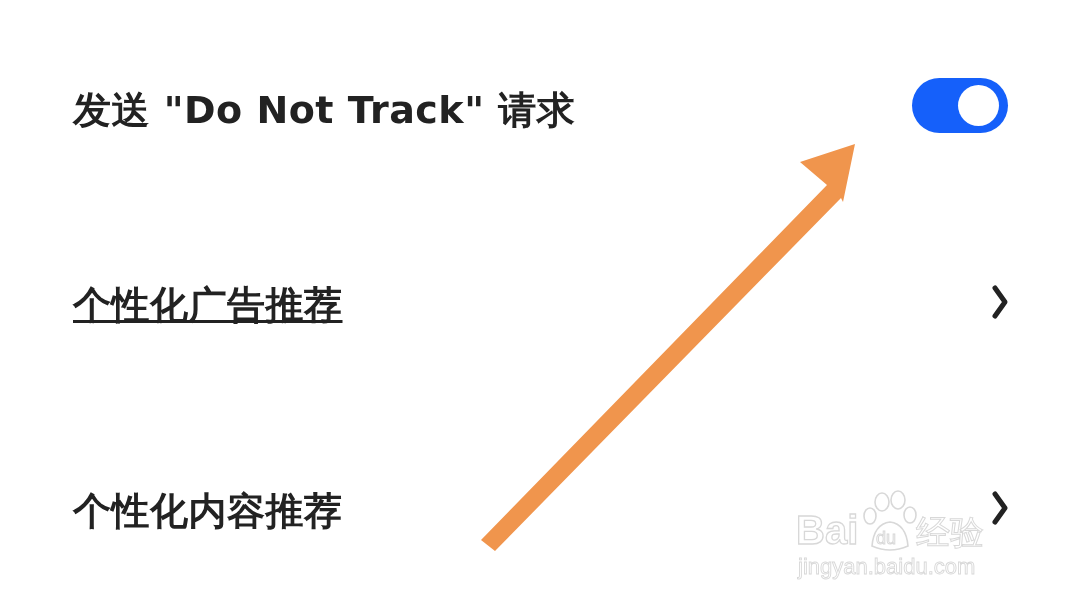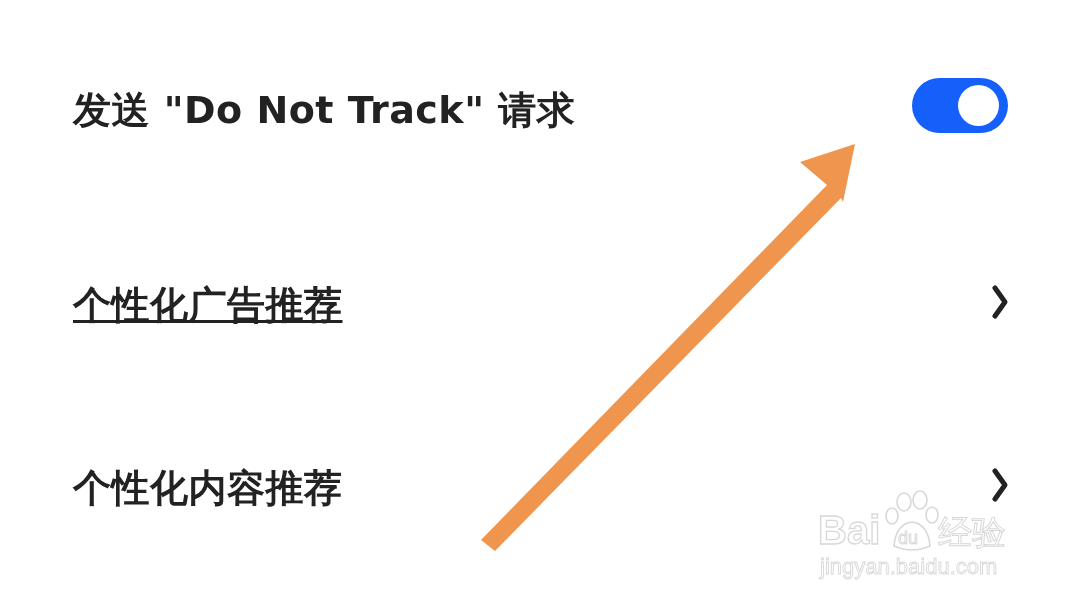--- a/index.html
+++ b/index.html
@@ -19,41 +19,41 @@
     border-radius: 28px; background: #1560fa; cursor: pointer;
   }
   .toggle .knob {
     position: absolute; right: 9px; top: 7px; width: 41px; height: 41px; border-radius: 50%;
     background: #ffffff;
   }
   .chevron {
     position: absolute; left: 988px; width: 24px; height: 40px; cursor: pointer;
   }
   .arrow-svg { position: absolute; left: 0; top: 0; }
-  .watermark { position: absolute; left: 816px; top: 488px; }
+  .watermark { position: absolute; left: 794px; top: 488px; }
 </style>
 </head>
 <body>
 
 <div>
   <div class="row" style="top:55px;">
     <span class="row-label" style="top:30px;">发送 "Do Not Track" 请求</span>
     <div class="toggle" style="top:23px;">
       <div class="knob"></div>
     </div>
   </div>
 
   <div class="row" style="top:250px;">
     <span class="row-label" style="top:30px;text-decoration:underline;">个性化广告推荐</span>
     <svg class="chevron" style="top:32px;" viewBox="0 0 24 40">
       <path d="M7 6 L17 20 L7 34" fill="none" stroke="#222" stroke-width="5" stroke-linecap="round" stroke-linejoin="round"></path>
     </svg>
   </div>
 
-  <div class="row" style="top:433px;text-decoration:underline;">
+  <div class="row" style="top:456px;text-decoration:underline;">
     <span class="row-label" style="top:30px;">个性化内容推荐</span>
     <svg class="chevron" style="top:32px;" viewBox="0 0 24 40">
       <path d="M7 6 L17 20 L7 34" fill="none" stroke="#222" stroke-width="5" stroke-linecap="round" stroke-linejoin="round"></path>
     </svg>
   </div>
 </div>
 
 <svg class="arrow-svg" width="1080" height="603">
   <polygon points="481,540 495,551 841,198 843,202 855,144 800,162 827,185" fill="#f0954d"></polygon>
 </svg>

